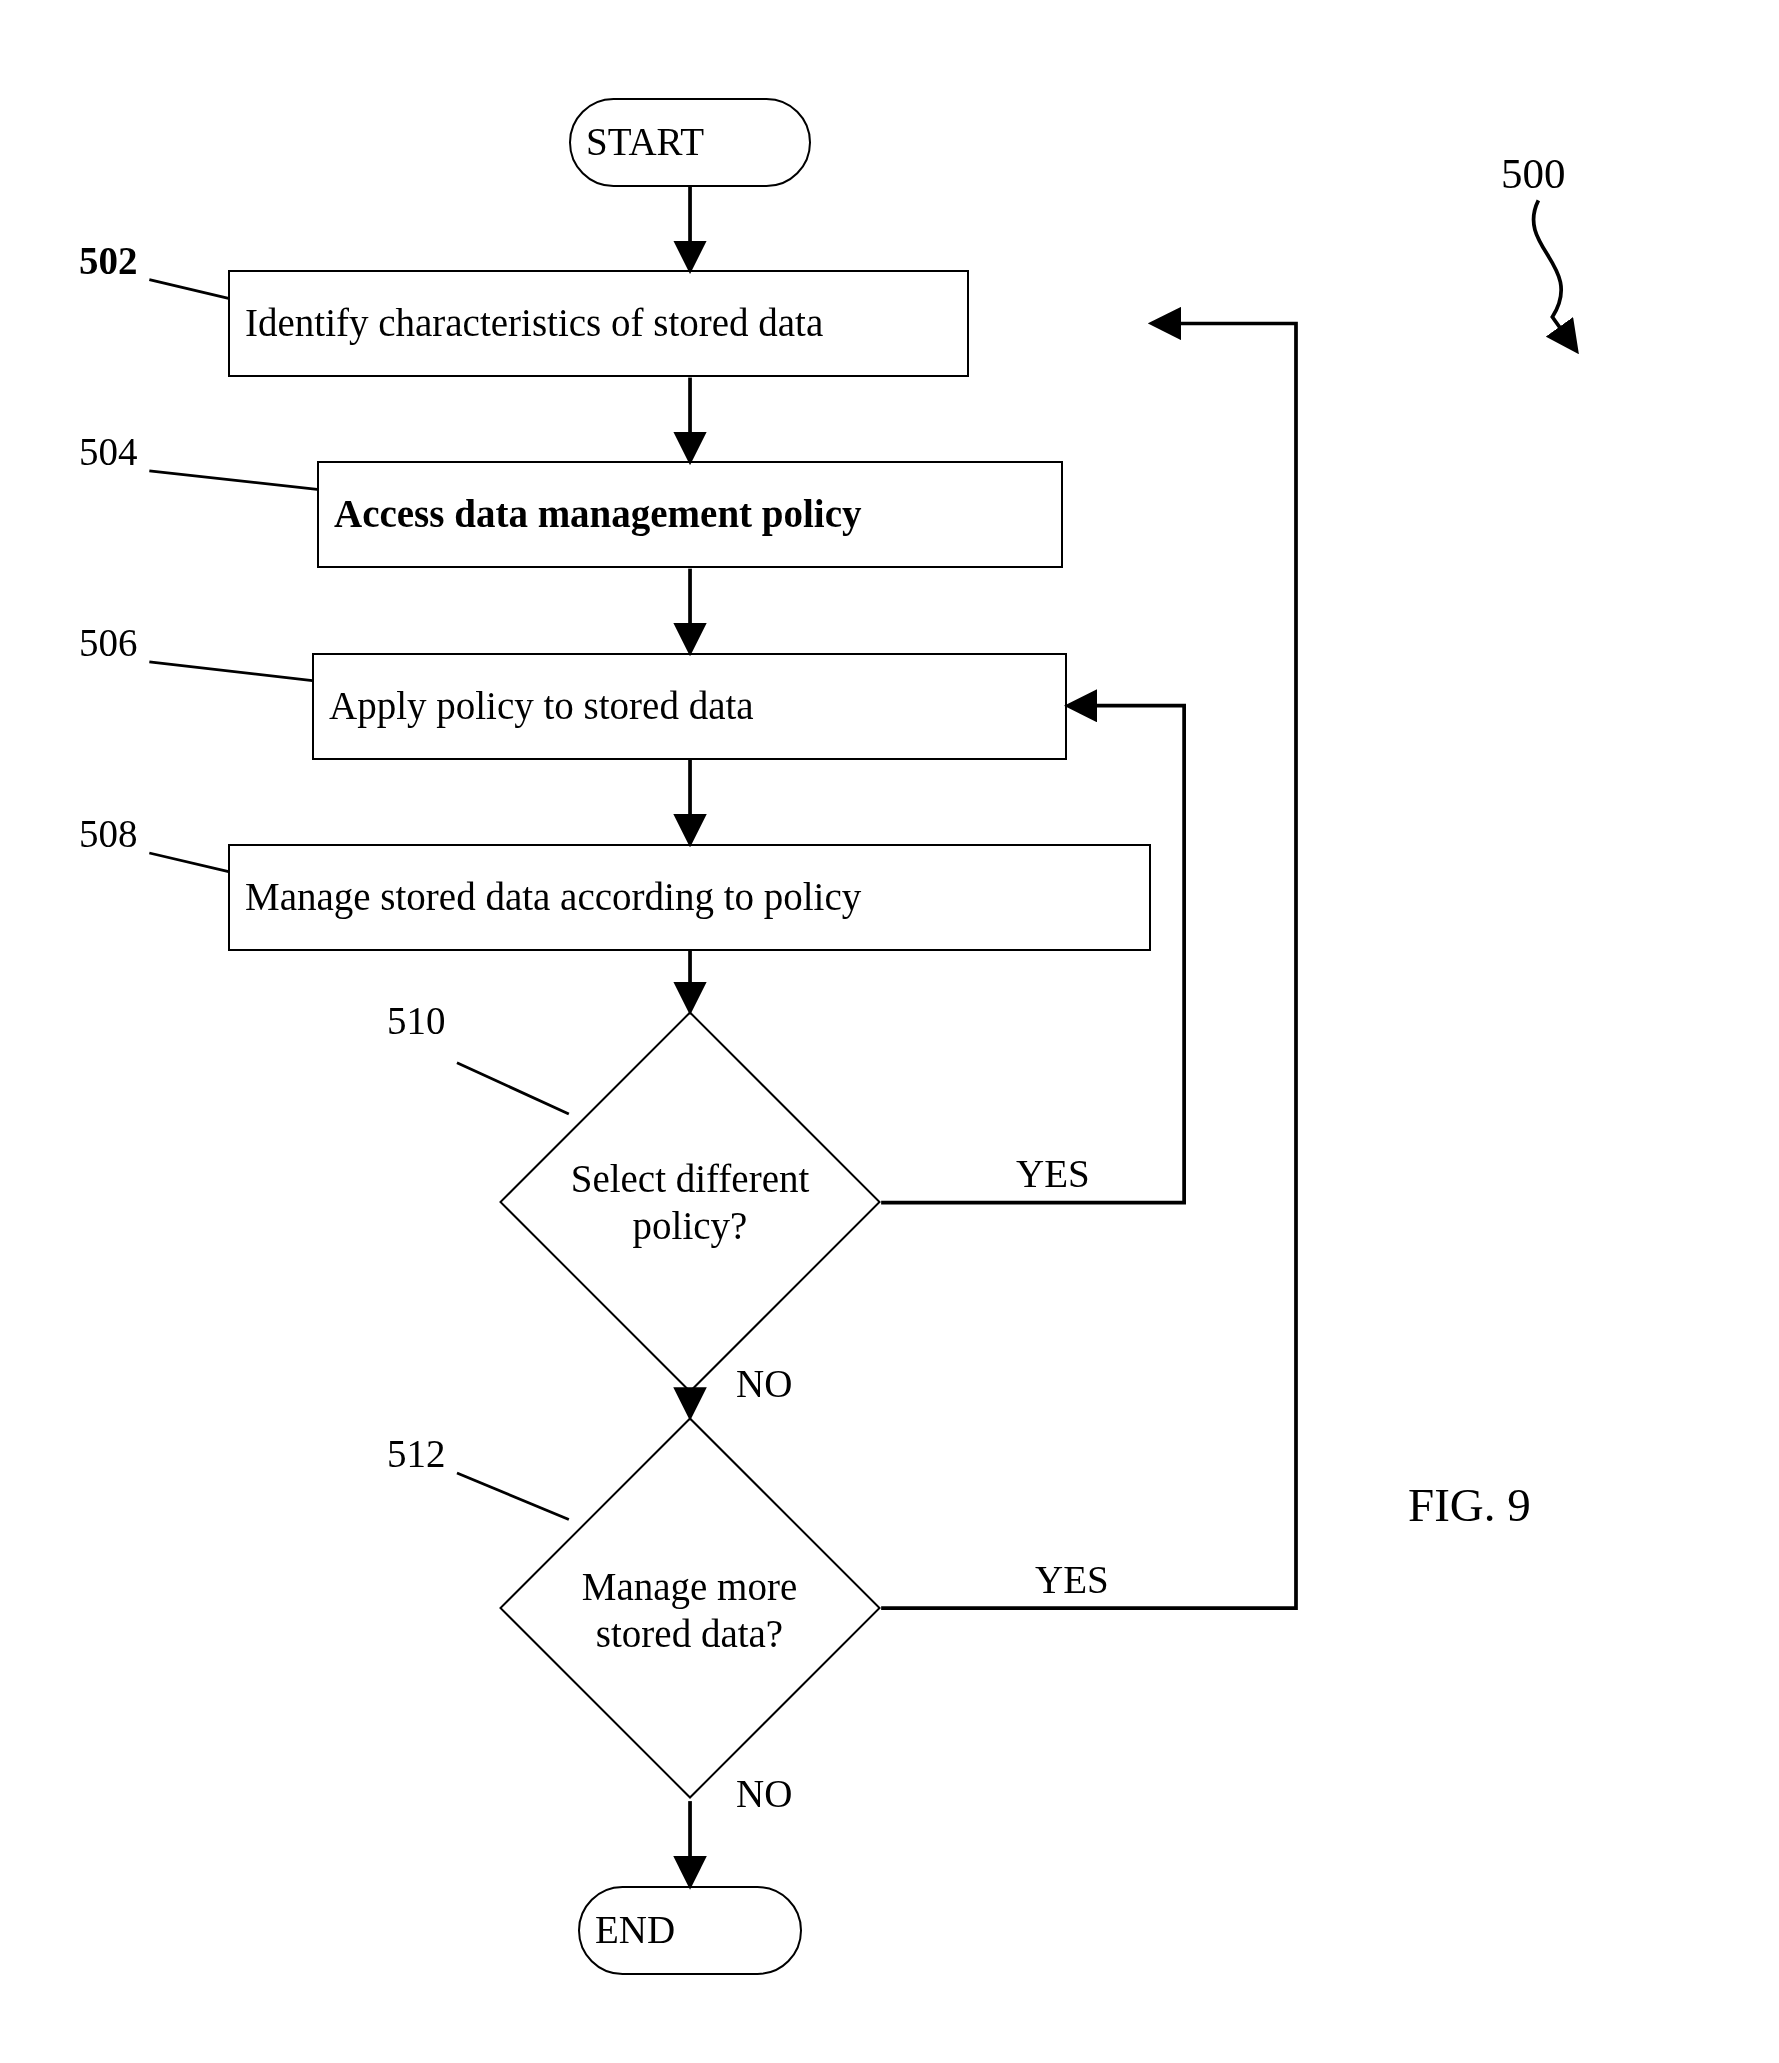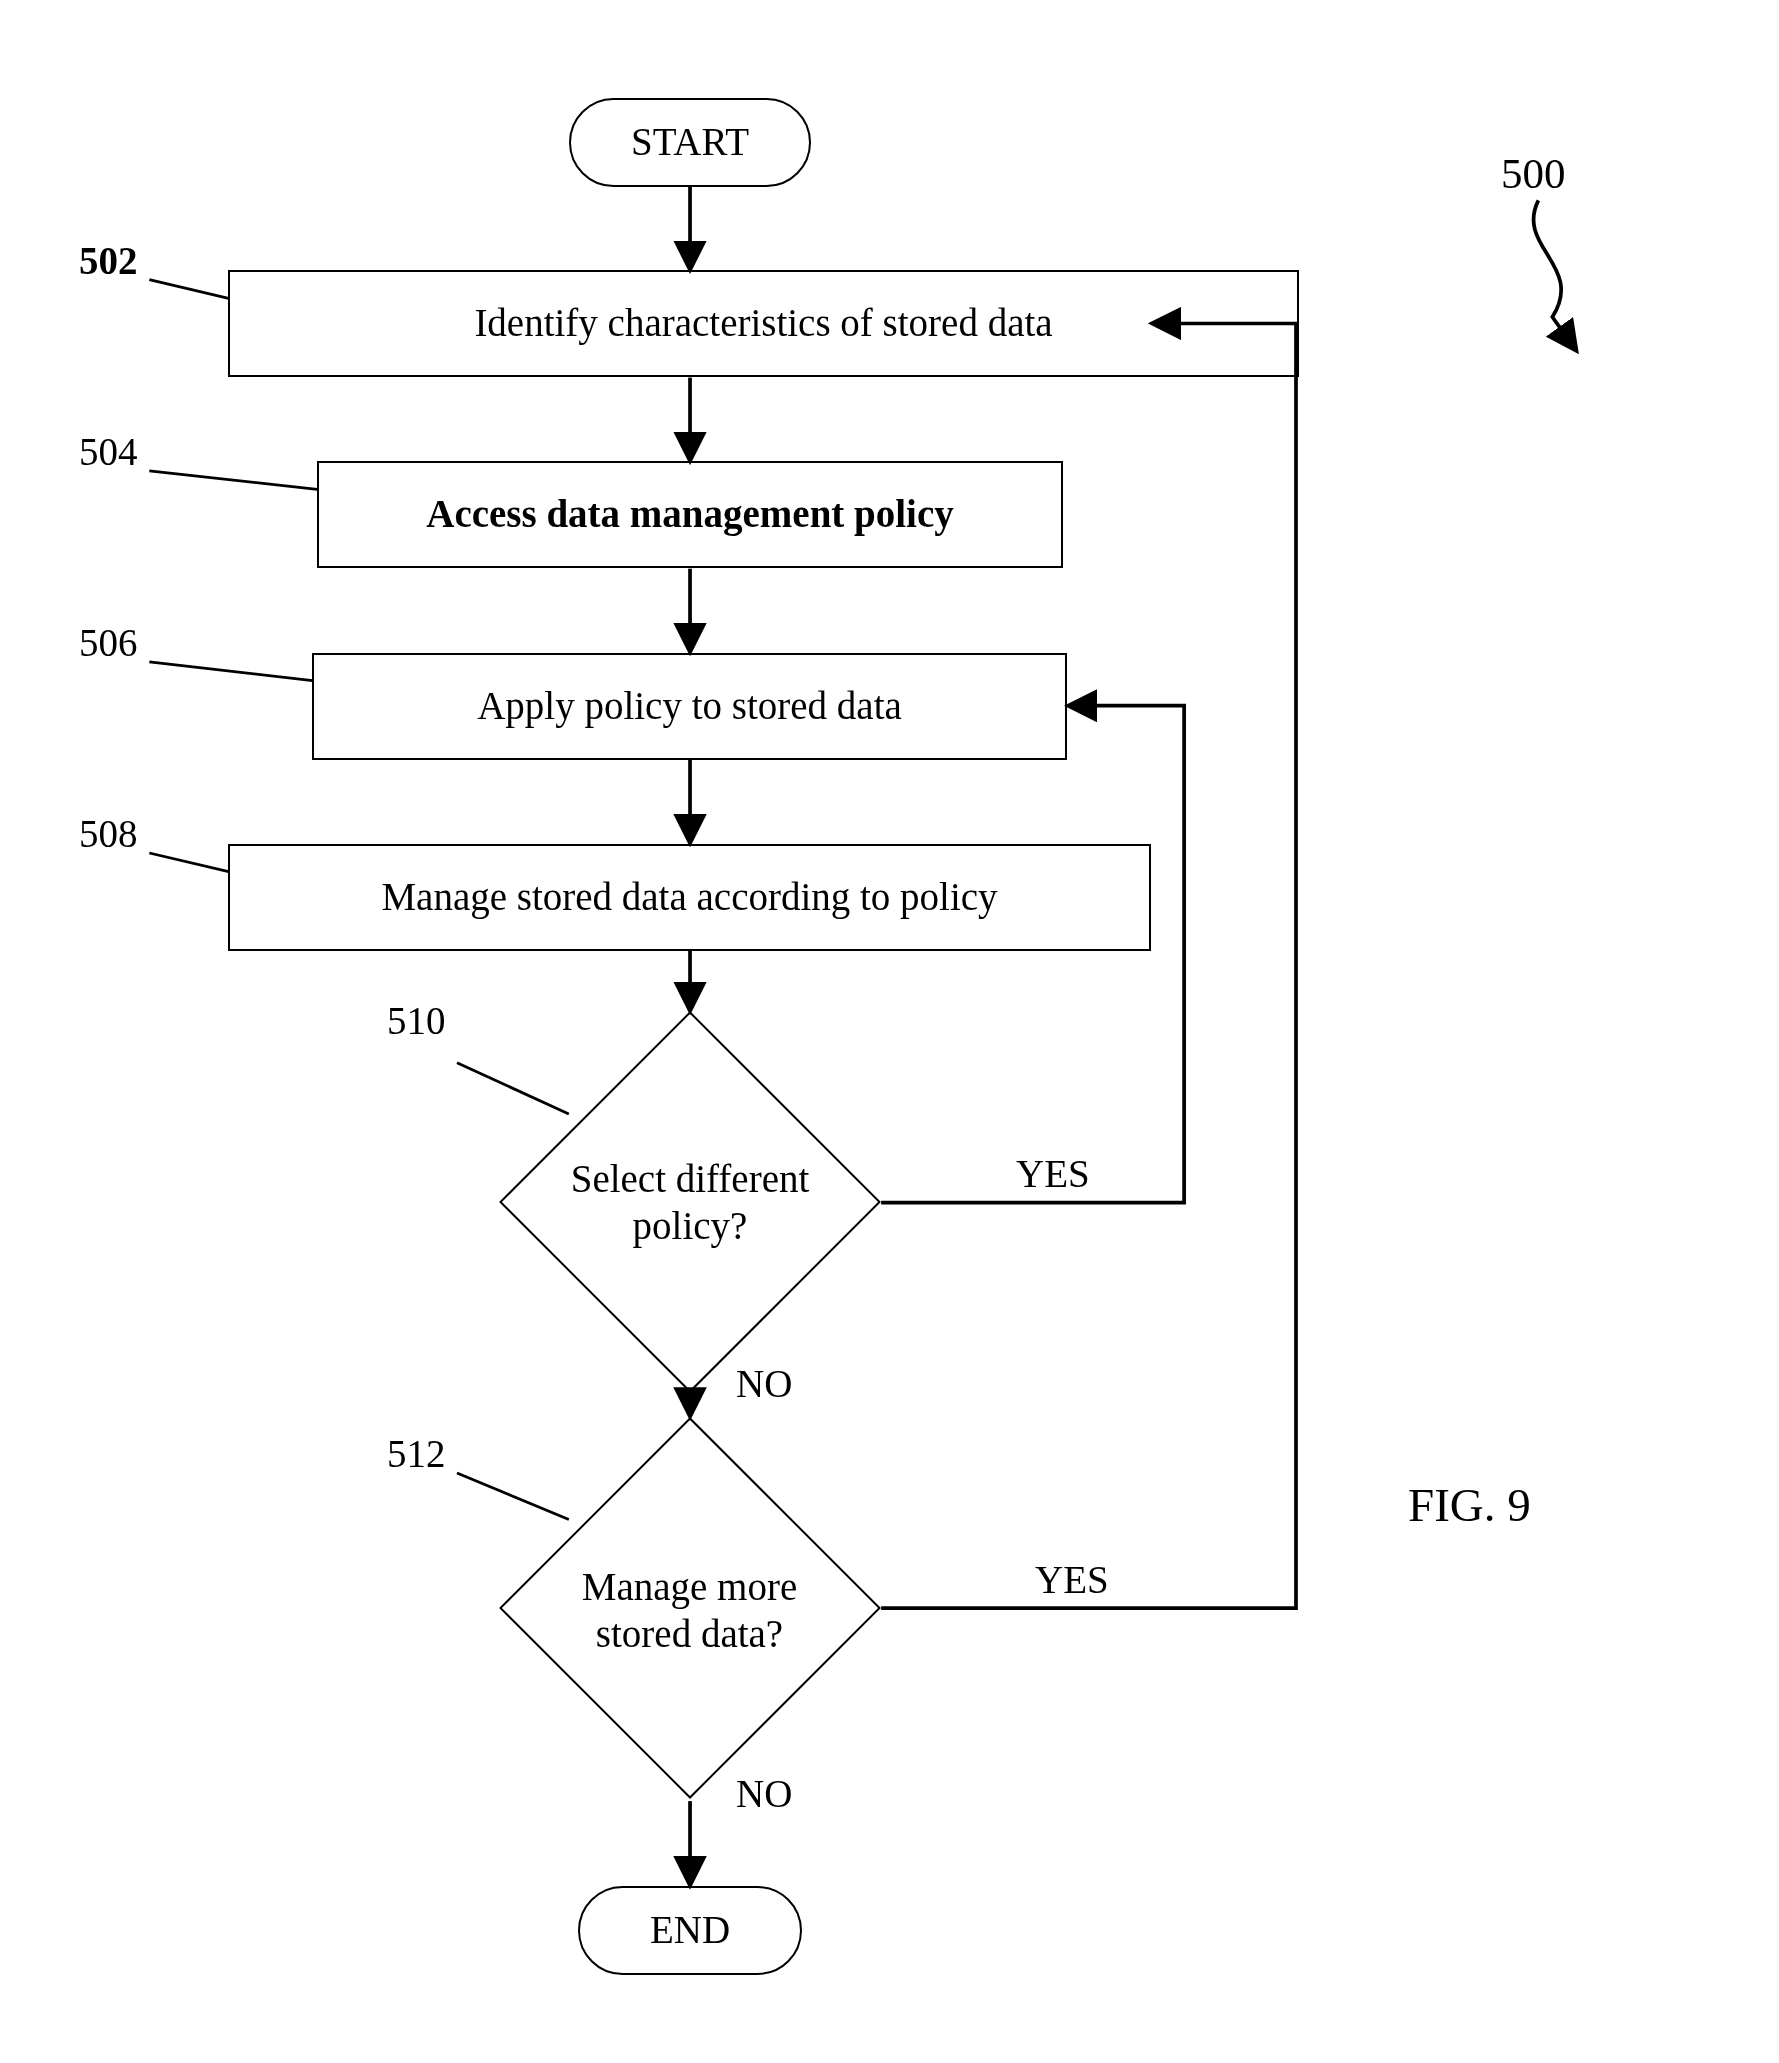--- a/index.html
+++ b/index.html
@@ -13,21 +13,20 @@
     position: relative;
     width: 1780px;
     height: 2064px;
   }
   .box {
     position: absolute;
     border: 2.8px solid #000;
     background: #fff;
     display: flex;
     align-items: center;
-    justify-content: center;
     text-align: center;
     font-size: 39px;
     line-height: 1.25;
     padding: 23px 15px;
     box-sizing: border-box;
   }
   .terminator {
     border-radius: 56px;
   }
   .diamond {
@@ -83,21 +82,21 @@
 <div class="canvas">
 
   <div class="box terminator" style="left:569px; top:98px; width:242px; height:89px;">
     <span>START</span>
   </div>
 
   <div class="box terminator" style="left:578px; top:1886px; width:224px; height:89px;">
     <span>END</span>
   </div>
 
-  <div class="box" style="left:228px; top:270px; width:1071px; height:107px;">
+  <div class="box" style="left:228px; top:270px; width:741px; height:107px;">
     <span>Identify characteristics of stored data</span>
   </div>
 
   <div class="box" style="left:317px; top:461px; width:746px; height:107px;font-weight:bold;">
     <span>Access data management policy</span>
   </div>
 
   <div class="box" style="left:312px; top:653px; width:755px; height:107px;">
     <span>Apply policy to stored data</span>
   </div>

